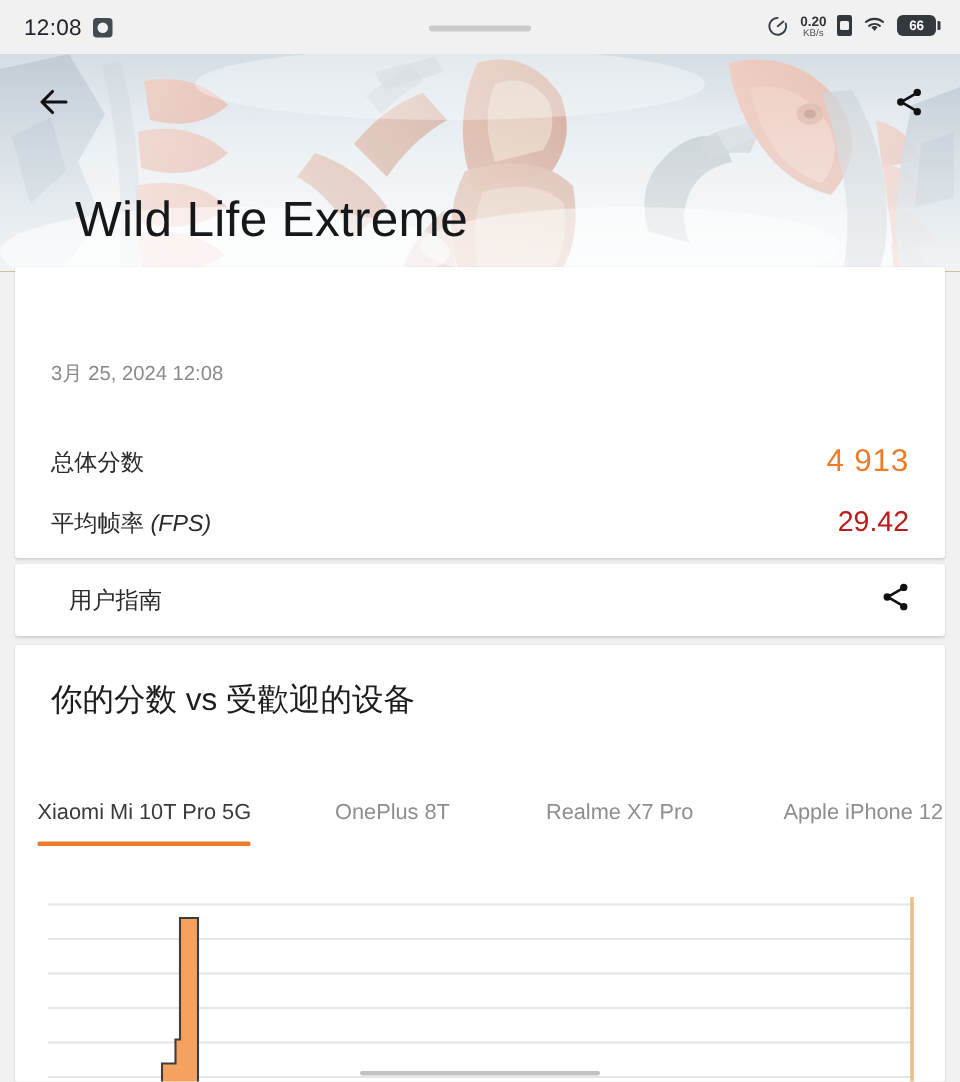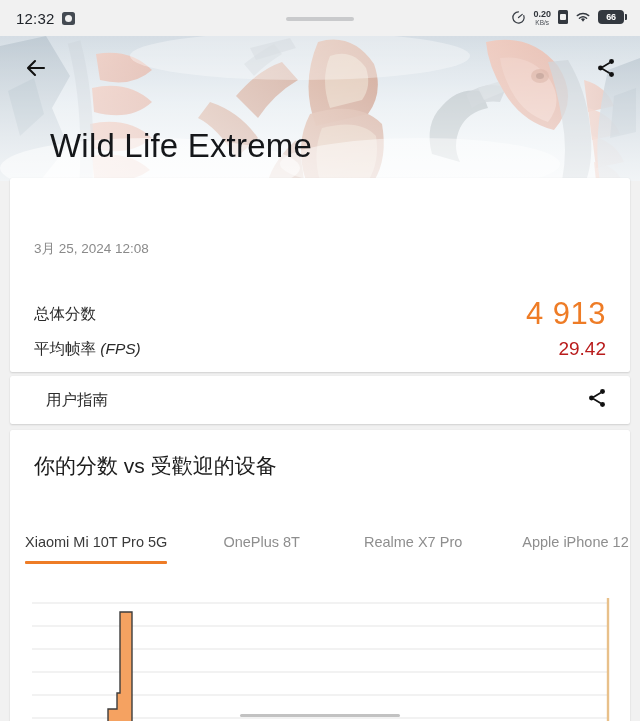--- a/index.html
+++ b/index.html
@@ -84,21 +84,21 @@
     font-size: 13.5px; color: #8a8a8a;
   }
   .row {
     position: absolute; left: 24px; right: 24px; display: flex;
     align-items: center; justify-content: space-between;
   }
   .row-total { top: 118px; }
   .row-fps   { top: 160px; }
   .row-label { font-size: 15.5px; color: #2a2a2a; }
   .row-label em { font-style: italic; }
-  .val-score { font-size: 31px; color: #ee7c26; letter-spacing: .5px; font-weight: 400; }
+  .val-score { font-size: 21px; color: #ee7c26; letter-spacing: .5px; font-weight: 400; }
   .val-fps { font-size: 19px; color: #b91c1c; }
 
   .guide-row {
     position:absolute; inset:0; display:flex; align-items:center;
     justify-content: space-between; padding: 0 22px 0 36px; cursor:pointer;
   }
   .guide-label { font-size: 15.5px; color: #2a2a2a; }
 
   
   .cmp-title {
@@ -138,21 +138,21 @@
     z-index: 30;
   }
 </style>
 </head>
 <body>
 
 <div class="screen">
 
   <div class="statusbar">
     <div class="sb-left">
-      <span class="sb-time">12:32</span>
+      <span class="sb-time">12:08</span>
       <span class="ic-alarmsm"></span>
     </div>
     <div class="sb-right">
       <span class="ic-speed">
         <svg width="15" height="15" viewBox="0 0 24 24">
           <path d="M12 3a9 9 0 1 0 8.5 6" fill="none" stroke="#3a3f46" stroke-width="2" stroke-linecap="round"></path>
           <path d="M12 12l6-5" fill="none" stroke="#3a3f46" stroke-width="2" stroke-linecap="round"></path>
         </svg>
       </span>
       <span class="sb-kbs">

